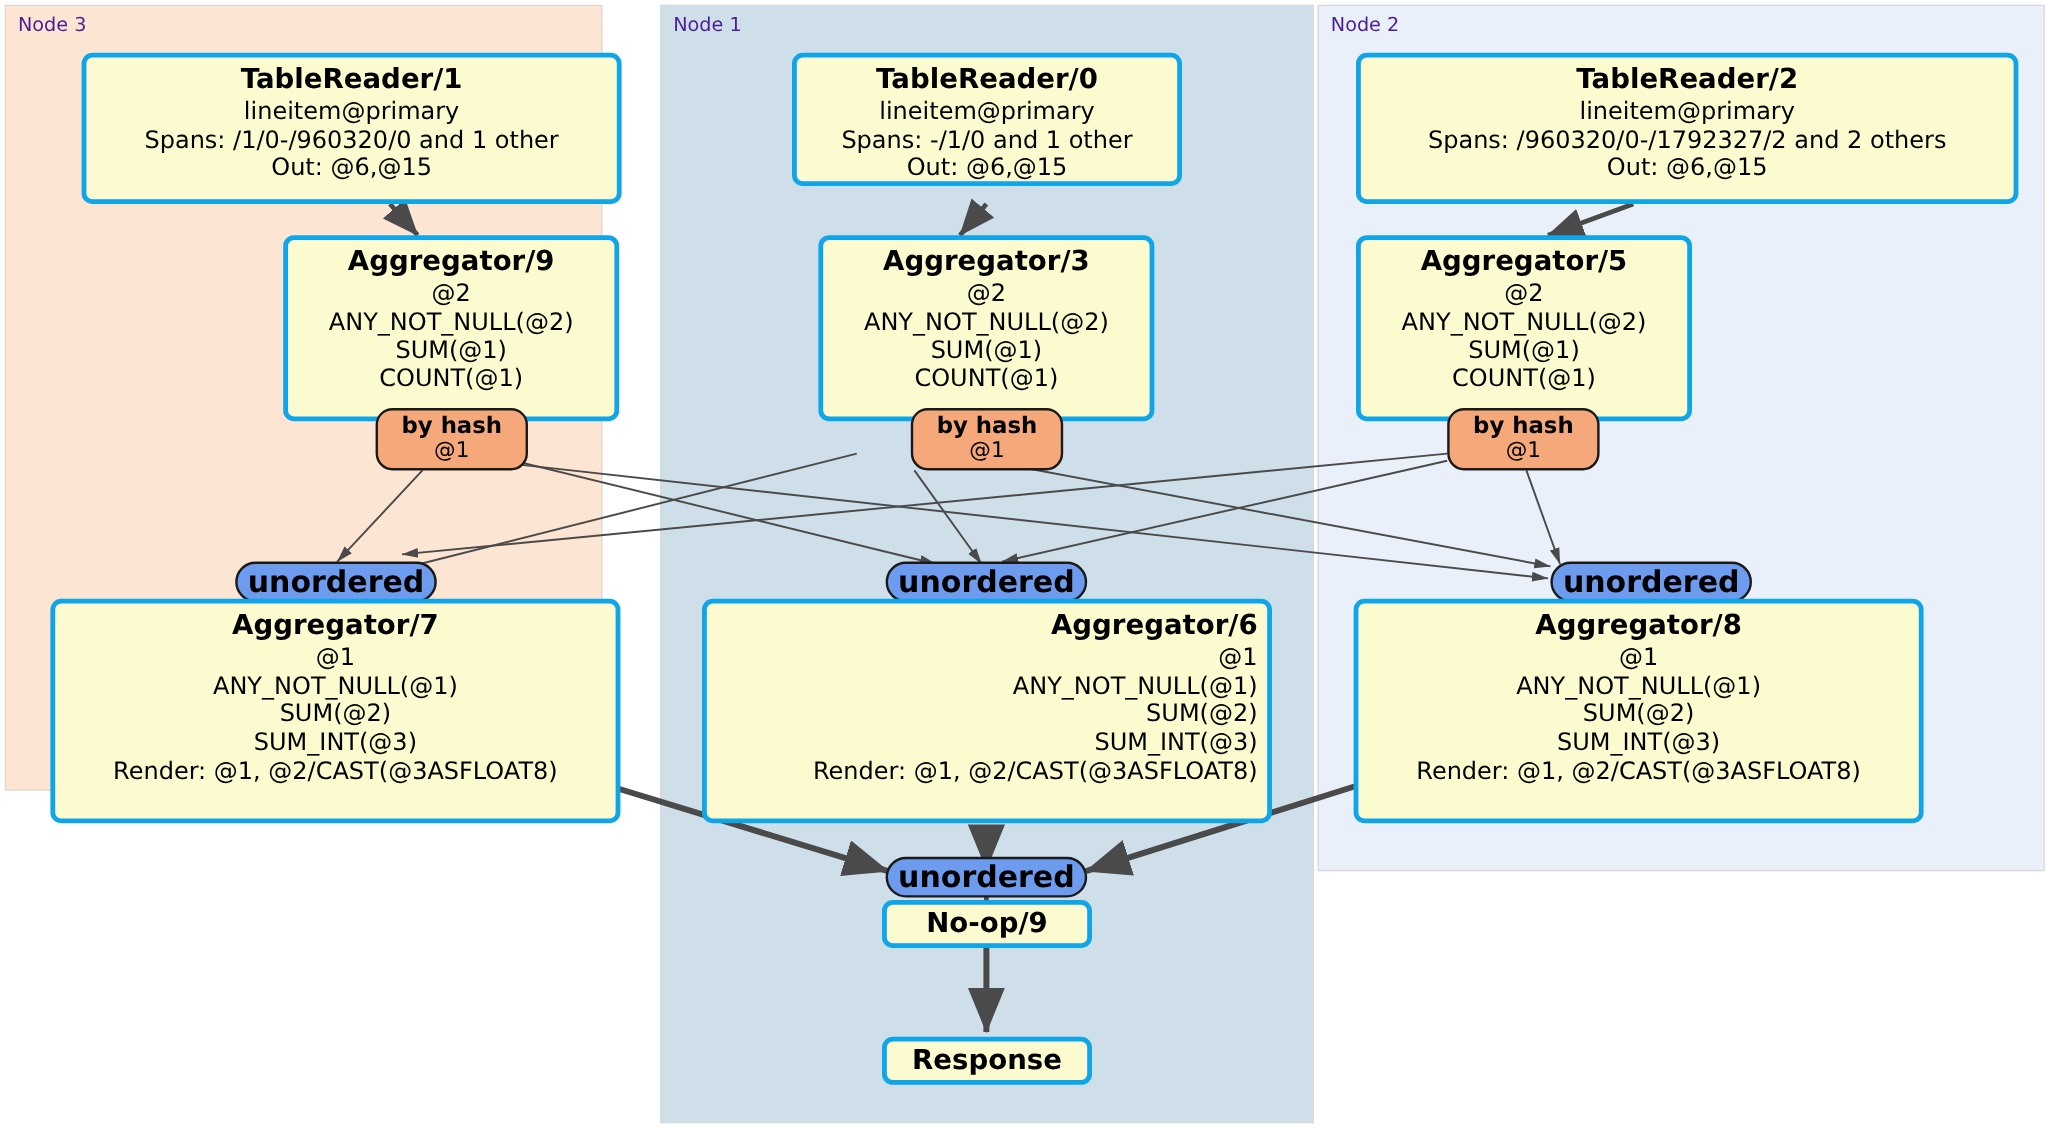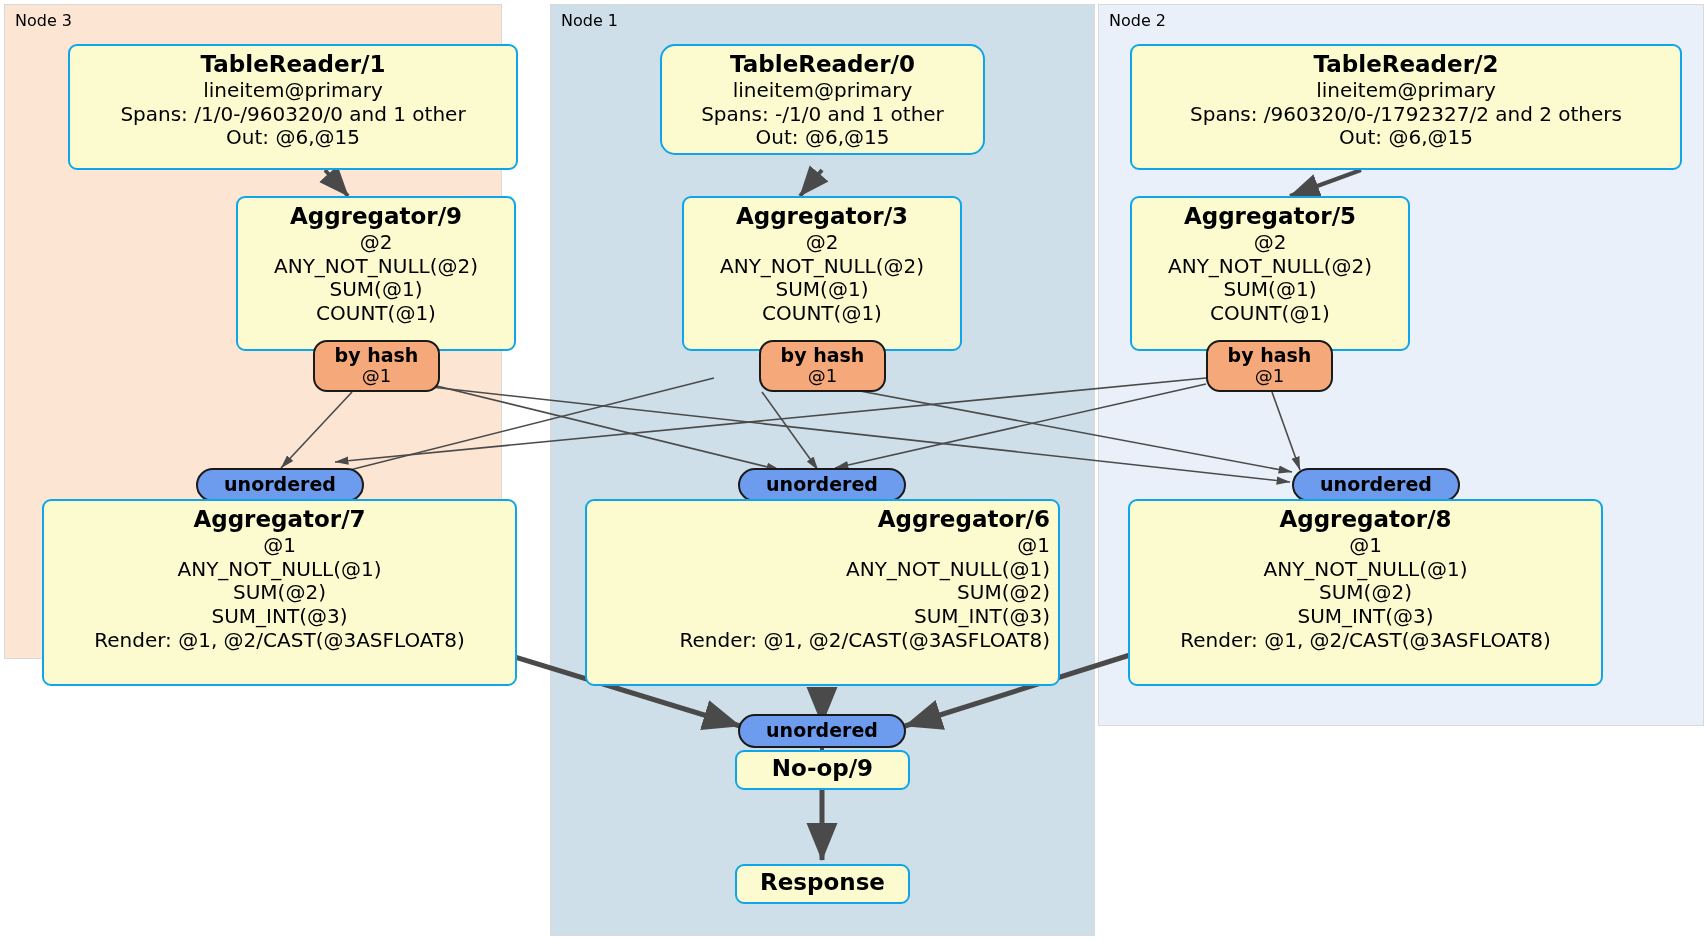--- a/index.html
+++ b/index.html
@@ -20,41 +20,41 @@
   .region {
     position: absolute;
     border: 1px solid #d9d9d9;
     box-sizing: border-box;
   }
   .region-label {
     position: absolute;
     top: 6px;
     left: 10px;
     font-size: 16px;
-    color: #000000;
+    color: #4c1d95;
     font-family: "DejaVu Sans", sans-serif;
     white-space: nowrap;
   }
 
   
   #edges {
     position: absolute;
     left: 0;
     top: 0;
     width: 1708px;
     height: 940px;
     pointer-events: none;
   }
 
   
   .proc {
     position: absolute;
     box-sizing: border-box;
     background: #fbfbcf;
-    border: 2px solid #0ea5e9;
+    border: 4px solid #0ea5e9;
     border-radius: 9px;
     text-align: center;
     color: #000000;
     line-height: 1.18;
     padding: 5px 8px 6px 8px;
     font-size: 20px;
     white-space: nowrap;
   }
   .proc .ttl {
     font-weight: bold;
@@ -90,21 +90,21 @@
     font-size: 19px;
   }
   .pill.hash .hs {
     display: block;
     font-size: 18px;
   }
   .pill.unordered {
     background: #6d9bee;
     border-radius: 18px;
     font-weight: bold;
-    font-size: 19px;
+    font-size: 25px;
     display: flex;
     align-items: center;
     justify-content: center;
   }
 </style>
 </head>
 <body>
 
 <div id="canvas">
 
@@ -198,21 +198,21 @@
 
   <div class="proc" style="left:42px; top:499px; width:475px; height:187px;text-align:center;">
     <span class="ttl">Aggregator/7</span>
     <span class="ln">@1</span>
     <span class="ln">ANY_NOT_NULL(@1)</span>
     <span class="ln">SUM(@2)</span>
     <span class="ln">SUM_INT(@3)</span>
     <span class="ln">Render: @1, @2/CAST(@3ASFLOAT8)</span>
   </div>
 
-  <div class="proc" style="left:660px; top:44px; width:325px; height:111px;border-radius:15px;">
+  <div class="proc" style="left:660px; top:44px; width:325px; height:111px;">
     <span class="ttl">TableReader/0</span>
     <span class="ln">lineitem@primary</span>
     <span class="ln">Spans: -/1/0 and 1 other</span>
     <span class="ln">Out: @6,@15</span>
   </div>
 
   <div class="proc" style="left:682px; top:196px; width:280px; height:155px;">
     <span class="ttl">Aggregator/3</span>
     <span class="ln">@2</span>
     <span class="ln">ANY_NOT_NULL(@2)</span>

